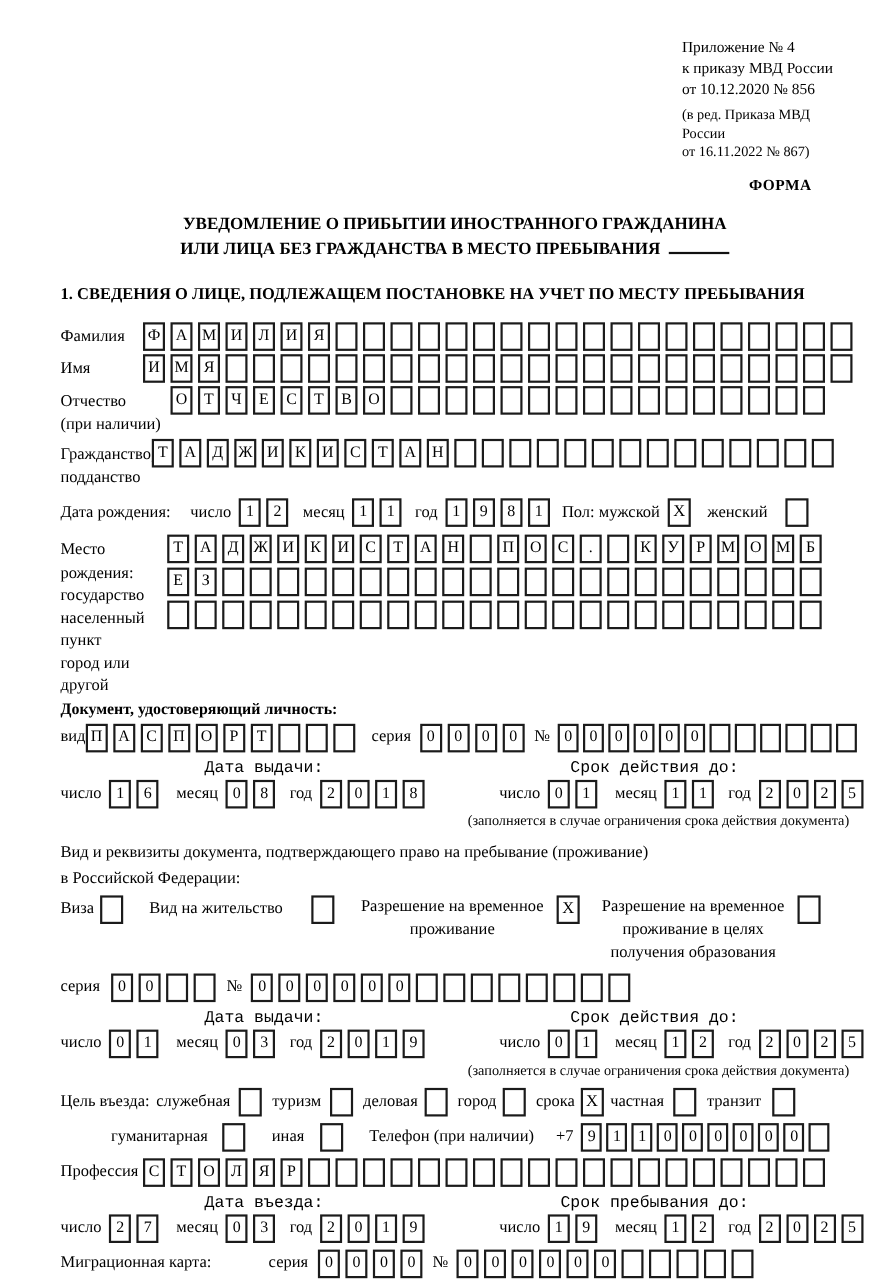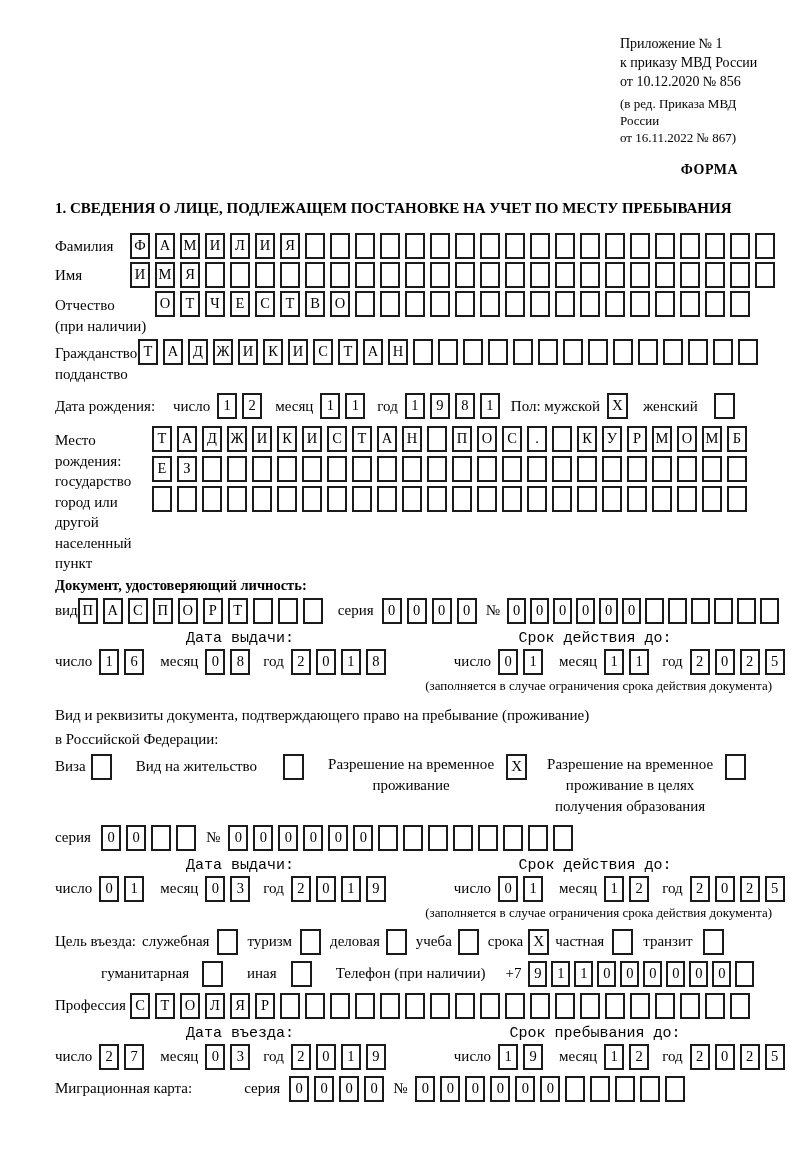--- a/index.html
+++ b/index.html
@@ -47,30 +47,34 @@
   .center { }
   .bold { font-weight:bold; }
   .optlines { text-align:center; line-height:21px; }
 </style>
 </head>
 <body>
 
 <div class="page">
 
   <div class="appendix">
-    <div>Приложение № 1</div>
+    <div>Приложение № 4</div>
     <div>к приказу МВД России</div>
     <div>от 10.12.2020 № 856</div>
   </div>
   <div class="edition">
     <div>(в ред. Приказа МВД России</div>
     <div>от 16.11.2022 № 867)</div>
   </div>
   <div class="forma">ФОРМА</div>
 
+  <div class="title">
+    <div>УВЕДОМЛЕНИЕ О ПРИБЫТИИ ИНОСТРАННОГО ГРАЖДАНИНА</div>
+    <div><span>ИЛИ ЛИЦА БЕЗ ГРАЖДАНСТВА В МЕСТО ПРЕБЫВАНИЯ</span><span class="blank"></span></div>
+  </div>
 
   <div class="sec">1. СВЕДЕНИЯ О ЛИЦЕ, ПОДЛЕЖАЩЕМ ПОСТАНОВКЕ НА УЧЕТ ПО МЕСТУ ПРЕБЫВАНИЯ</div>
 
   <div class="row">
     <span class="lbl" style="width:75px">Фамилия</span>
     <span class="cells">
         <span class="cell">Ф</span>
         <span class="cell">А</span>
         <span class="cell">М</span>
         <span class="cell">И</span>
@@ -220,22 +224,22 @@
     <span style="margin-left:11px">Пол: мужской</span>
     <span class="checkbox" style="margin-left:7px">X</span>
     <span style="margin-left:15px">женский</span>
     <span class="checkbox" style="margin-left:16px"></span>
   </div>
 
   <div class="row" style="margin-top:7px">
     <div class="lblcol" style="width:97px">
       <div>Место рождения:</div>
       <div>государство</div>
+      <div>населенный пункт</div>
       <div>город или другой</div>
-      <div>населенный пункт</div>
     </div>
     <div class="stack3">
       <span class="cells">
           <span class="cell">Т</span>
           <span class="cell">А</span>
           <span class="cell">Д</span>
           <span class="cell">Ж</span>
           <span class="cell">И</span>
           <span class="cell">К</span>
           <span class="cell">И</span>
@@ -487,21 +491,21 @@
   <div class="note" style="text-align:right">(заполняется в случае ограничения срока действия документа)</div>
 
   <div class="row vcen" style="margin-top:8px">
     <span>Цель въезда:</span>
     <span style="margin-left:6px">служебная</span>
     <span class="checkbox" style="margin-left:8px"></span>
     <span style="margin-left:9px">туризм</span>
     <span class="checkbox" style="margin-left:8px"></span>
     <span style="margin-left:9px">деловая</span>
     <span class="checkbox" style="margin-left:6px"></span>
-    <span style="margin-left:9px">учеба</span>
+    <span style="margin-left:9px">город</span>
     <span class="checkbox" style="margin-left:6px"></span>
     <span style="margin-left:9px">срока</span>
     <span class="checkbox" style="margin-left:5px">X</span>
     <span style="margin-left:6px">частная</span>
     <span class="checkbox" style="margin-left:8px"></span>
     <span style="margin-left:10px">транзит</span>
     <span class="checkbox" style="margin-left:10px"></span>
   </div>
 
   <div class="row vcen" style="margin-top:6px">

